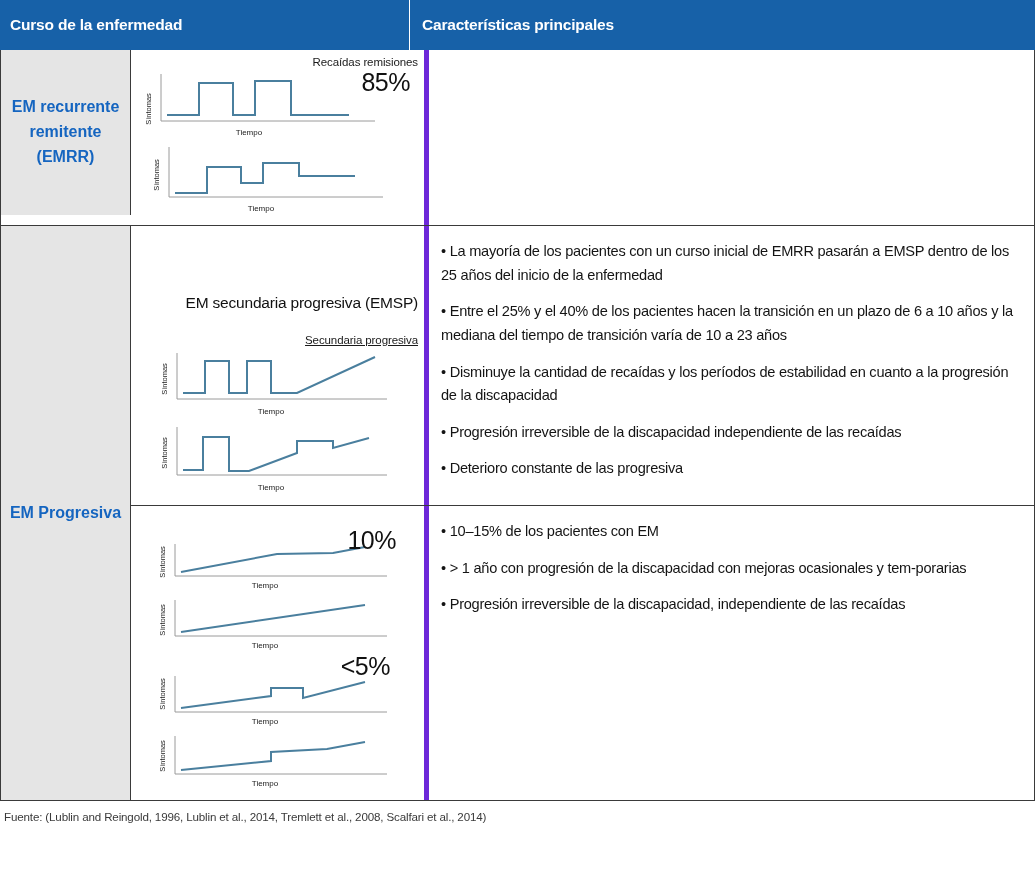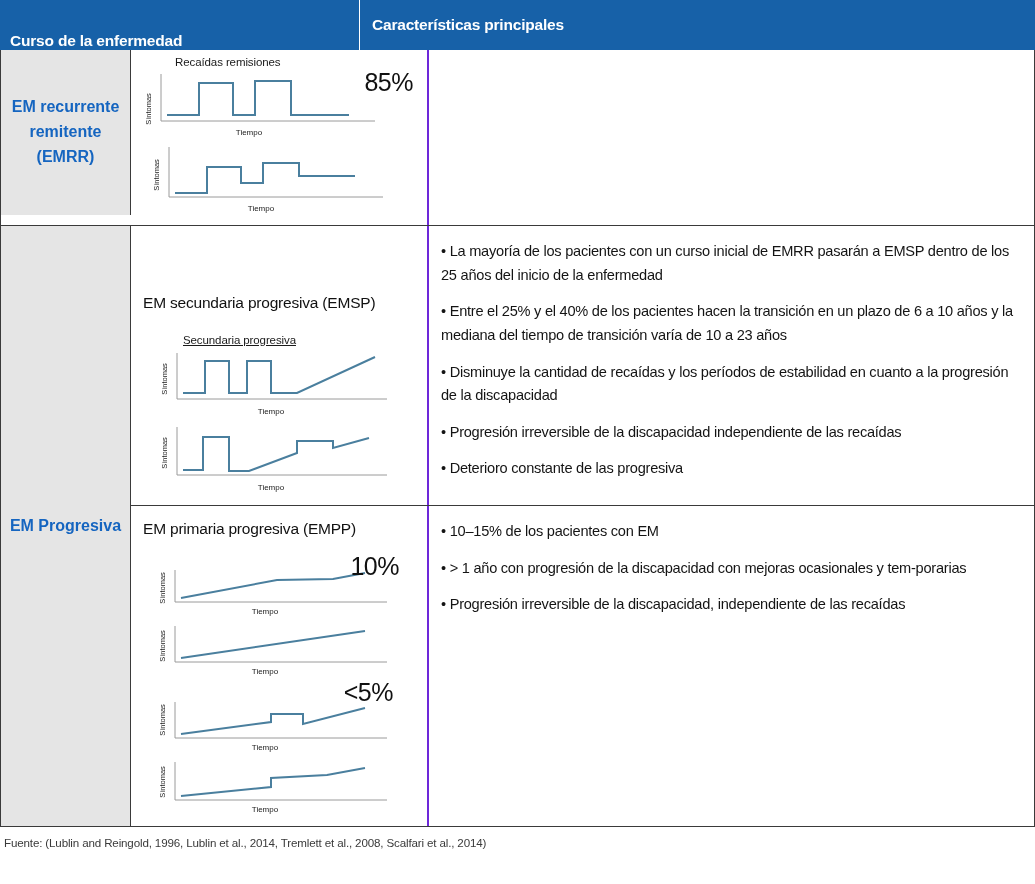--- a/index.html
+++ b/index.html
@@ -31,25 +31,24 @@
   }
   .header-cell {
     display: flex;
     align-items: center;
     color: #ffffff;
     font-weight: bold;
     font-size: 15.5px;
     letter-spacing: -0.2px;
   }
   .header-cell.left {
-    width: 360px;
+    width: 410px;
     padding-left: 10px;
     box-sizing: border-box;
     border-right: 1px solid #ffffff;
-    align-items: flex-end;
   }
   .header-cell.right {
     flex: 1;
     padding-left: 12px;
     box-sizing: border-box;
   }
 
   
   .table-body {
     display: flex;
@@ -96,24 +95,25 @@
     display: flex;
     align-items: stretch;
   }
   .subrow + .subrow {
     border-top: 1px solid #3a3a3a;
   }
 
   .chart-cell {
     width: 298px;
     flex: 0 0 298px;
-    border-right: 2px solid #6d28d9;
+    border-right: 5px solid #6d28d9;
     box-sizing: border-box;
     padding: 6px 6px 8px 6px;
     position: relative;
+    text-align: right;
   }
 
   .text-cell {
     flex: 1;
     box-sizing: border-box;
     padding: 14px 14px 14px 12px;
   }
 
   .subtitle {
     font-size: 15.5px;
@@ -252,21 +252,20 @@
             <div class="bullet">• La mayoría de los pacientes con un curso inicial de EMRR pasarán a EMSP dentro de los 25 años del inicio de la enfermedad</div>
             <div class="bullet">• Entre el 25% y el 40% de los pacientes hacen la transición en un plazo de 6 a 10 años y la mediana del tiempo de transición varía de 10 a 23 años</div>
             <div class="bullet">• Disminuye la cantidad de recaídas y los períodos de estabilidad en cuanto a la progresión de la discapacidad</div>
             <div class="bullet">• Progresión irreversible de la discapacidad independiente de las recaídas</div>
             <div class="bullet">• Deterioro constante de las progresiva</div>
           </div>
         </div>
 
         <div class="subrow">
           <div class="chart-cell">
-            <div class="subtitle" style="margin-top:8px;">EM primaria progresiva (EMPP)</div>
 
             <div class="chart-block" style="margin-top:18px;">
               <div class="pct" style="top:-4px;right:22px;">10%</div>
               <svg class="chart-svg" width="286" height="62" viewBox="0 0 286 62">
                 <text x="28" y="32" font-size="7.5" fill="#1a1a1a" text-anchor="middle" transform="rotate(-90 28 32)" font-family="Liberation Sans, sans-serif">Síntomas</text>
                 <line x1="38" y1="14" x2="38" y2="46" stroke="#9a9a9a" stroke-width="1"></line>
                 <line x1="38" y1="46" x2="250" y2="46" stroke="#9a9a9a" stroke-width="1"></line>
                 <polyline fill="none" stroke="#4a7f9e" stroke-width="2" points="44,42 140,24 196,23 228,17"></polyline>
                 <text x="128" y="58" font-size="8" fill="#1a1a1a" text-anchor="middle" font-family="Liberation Sans, sans-serif">Tiempo</text>
               </svg>

